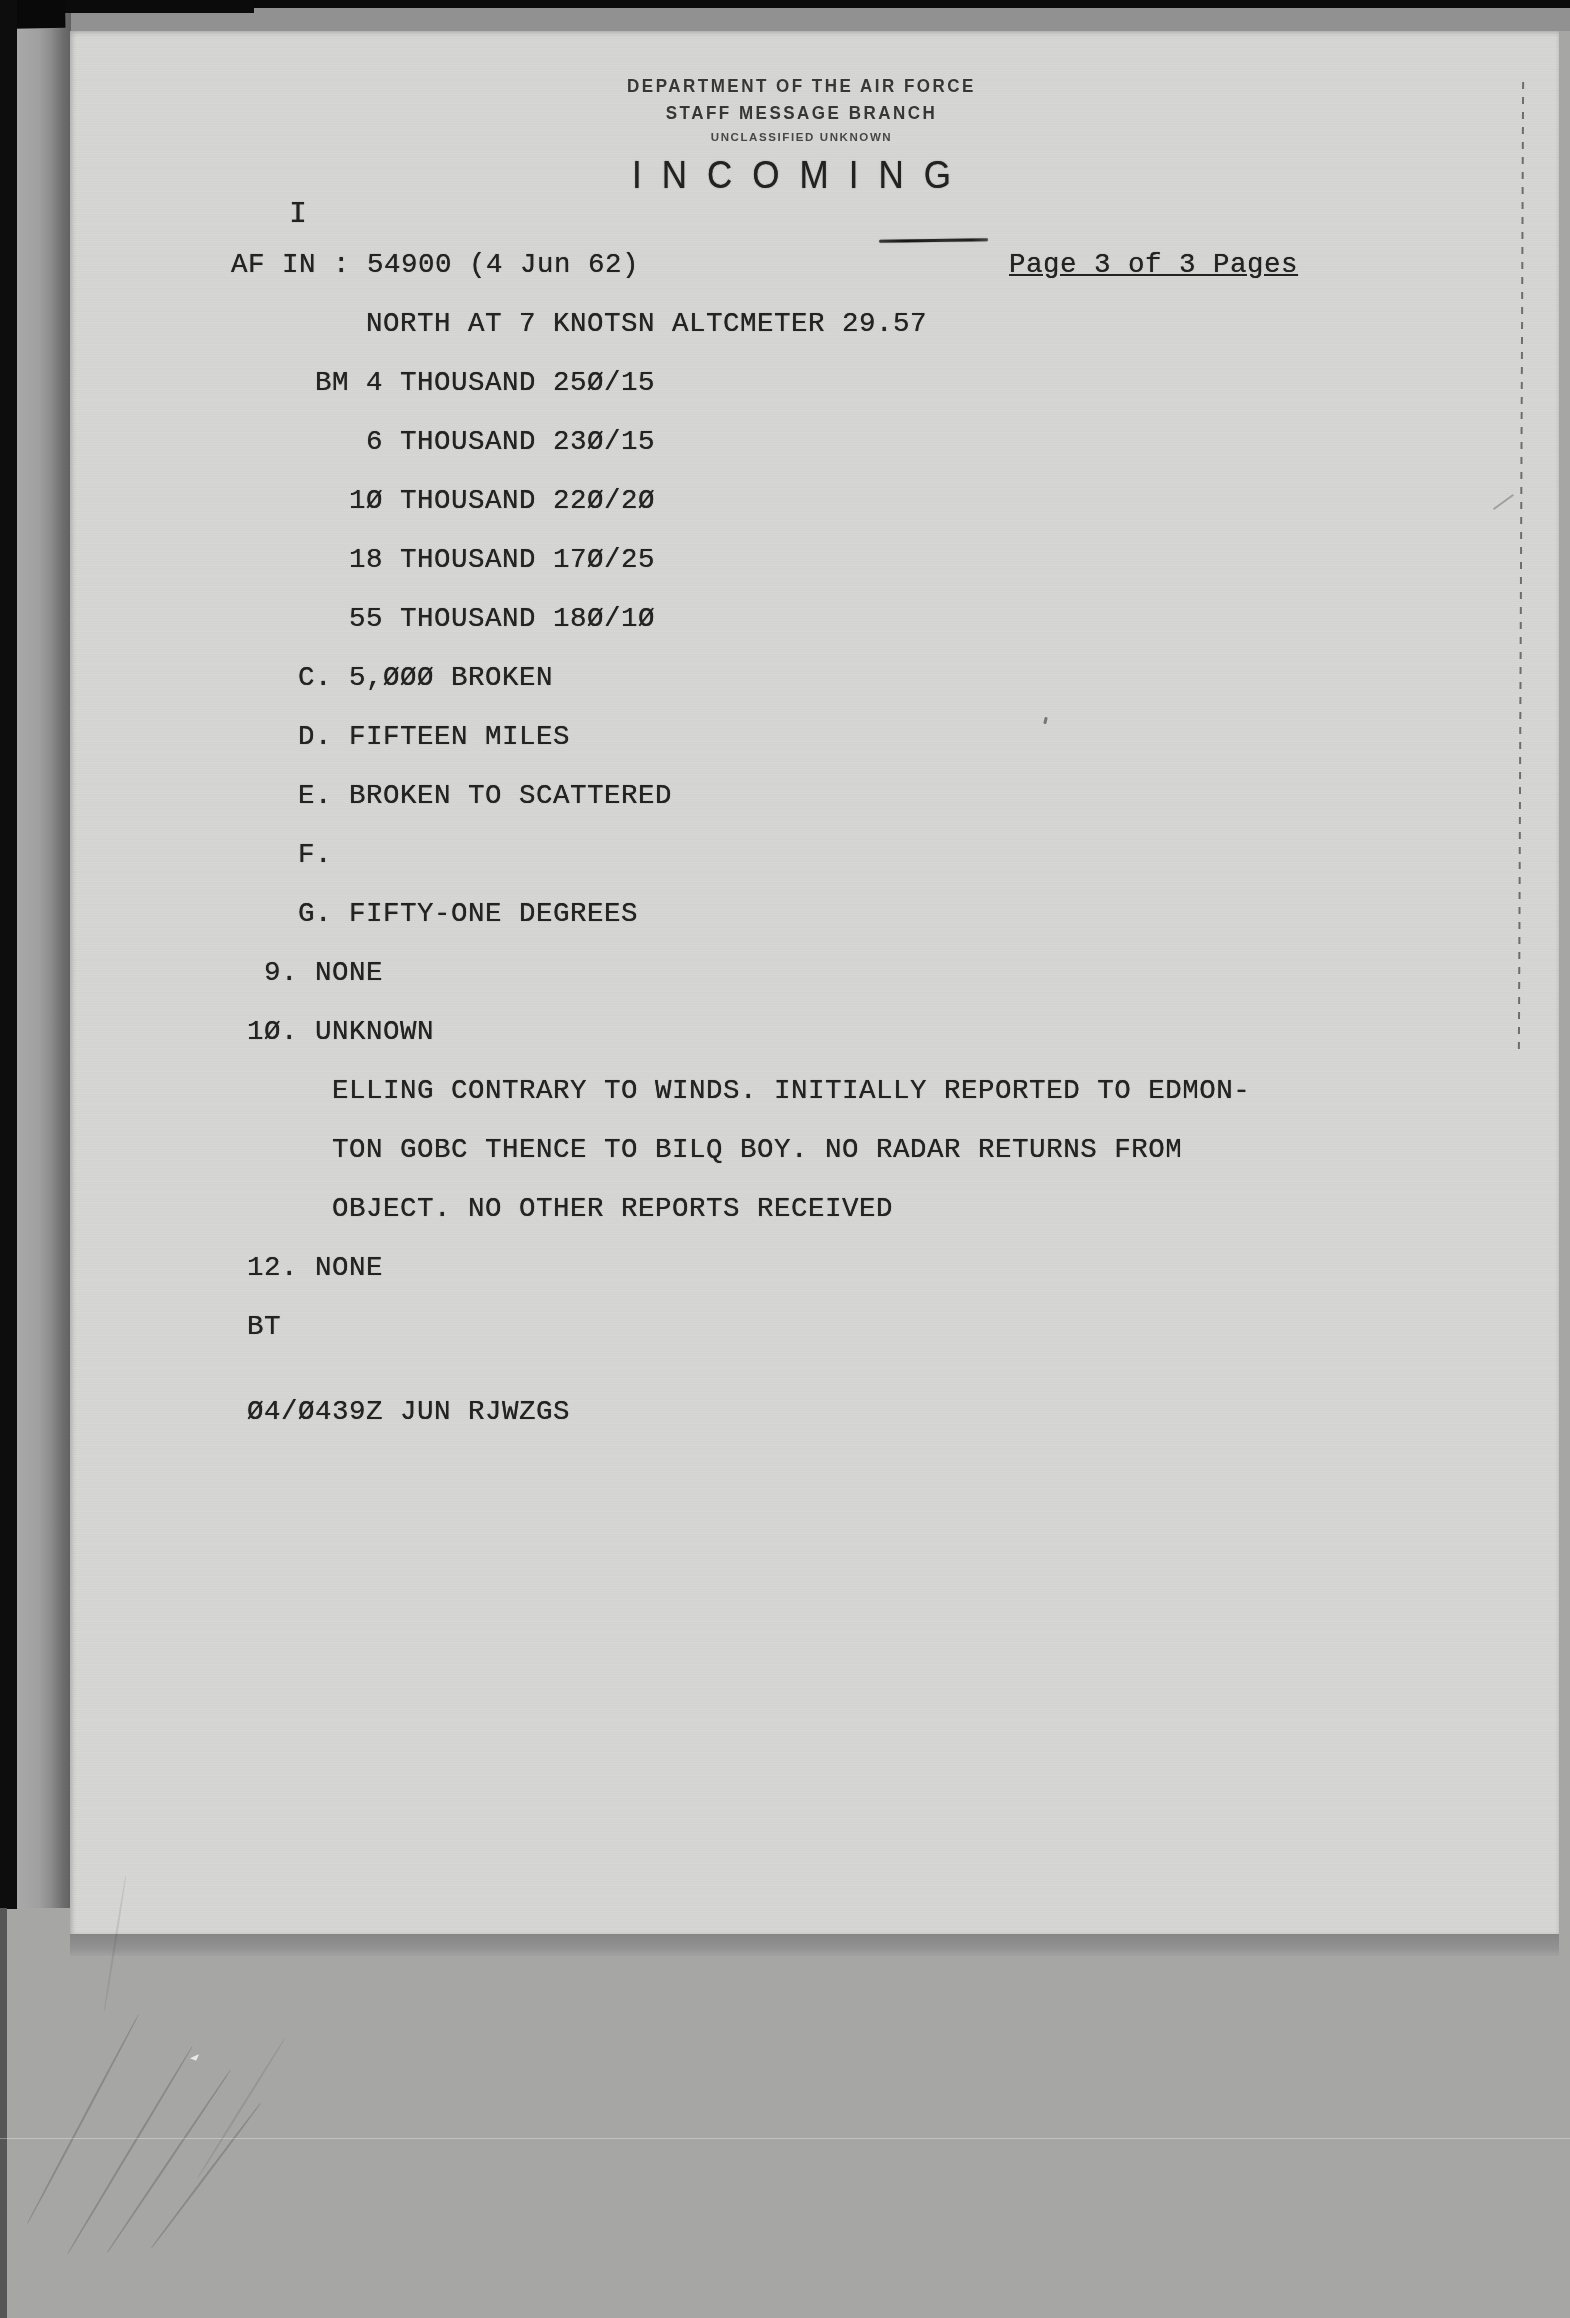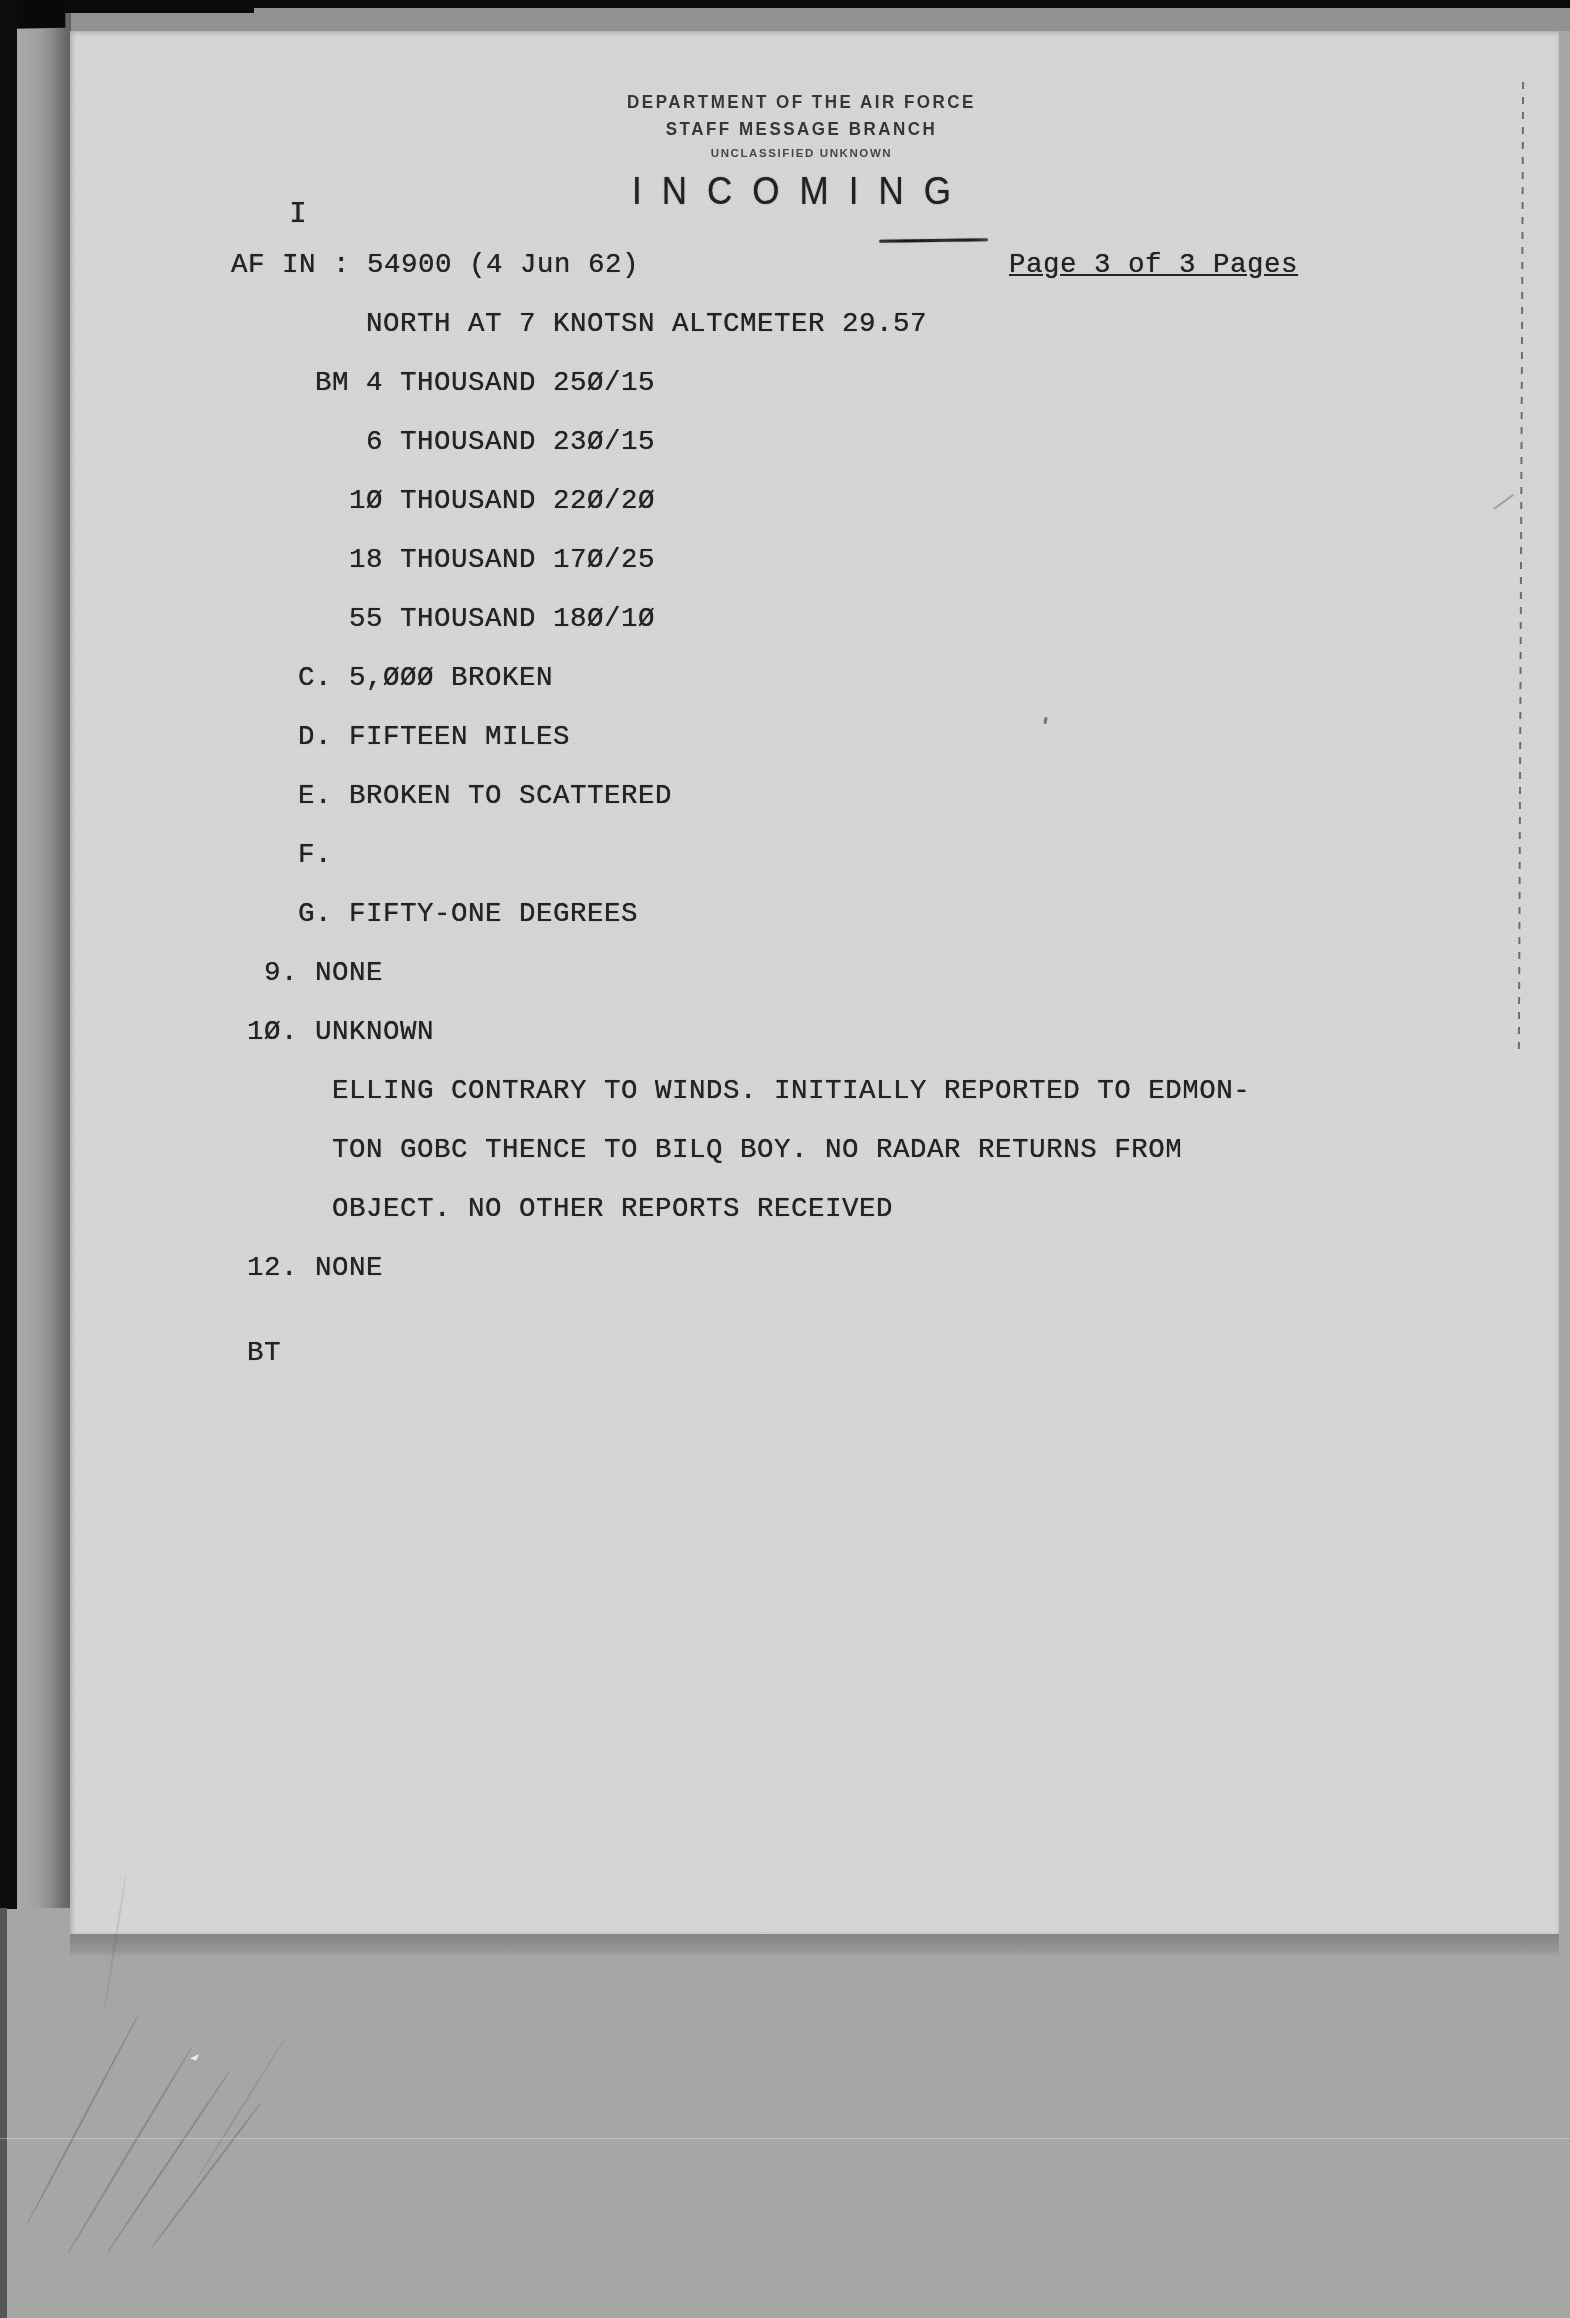--- a/index.html
+++ b/index.html
@@ -26,21 +26,21 @@
     position:absolute; left:70px; top:31px; width:1489px; height:1904px;
     background:var(--paper,#d6d6d4);
     box-shadow:inset 2.2px 0 5.5px rgba(0,0,0,.14), inset 0 2.2px 4.4px rgba(0,0,0,.10);
   }
   .scanlines { position:absolute; inset:0;
     background:repeating-linear-gradient(180deg, rgba(0,0,0,.016) 0 1.1px, rgba(255,255,255,.012) 1.1px 2.2px);
     pointer-events:none; }
   
   .stamp { position:absolute; left:440px; top:42px; width:583px; text-align:center;
     font-family:"Liberation Sans","DejaVu Sans",sans-serif; color:#3a3a3a;
-    filter:blur(0.3px) contrast(1.05);margin-top:16px; }
+    filter:blur(0.3px) contrast(1.05); }
   .stamp-dept   { font-size:17px; font-weight:700; letter-spacing:2.5px; line-height:27.5px; transform:scaleY(1.05); }
   .stamp-branch { font-size:17px; font-weight:700; letter-spacing:2.5px; line-height:25px; transform:scaleY(1.05); }
   .stamp-class  { font-size:11.5px; font-weight:700; letter-spacing:1.6px; line-height:22px; color:#4a4a4a; }
   .stamp-incoming { font-size:35px; font-weight:500; letter-spacing:20px; line-height:47px; margin-top:3.3px;
     color:#262626; transform:scaleY(1.12); text-shadow:0 0 1.1px rgba(40,40,40,.7); }
   .incoming-underline { position:absolute; left:809px; top:208px; width:109px; height:2.7px;
     background:linear-gradient(90deg,#3a3a3a 0%,#161616 25%,#2e2e2e 60%,#1f1f1f 85%,#4a4a4a 100%);
     border-radius:1.6px; transform:rotate(-.7deg); box-shadow:0 0 1.1px rgba(30,30,30,.6); }
   
   .ink { color:#232323; text-shadow:0 0 0.7px rgba(25,25,25,.85); }
@@ -108,20 +108,21 @@
         <div class="tline">   E. BROKEN TO SCATTERED</div>
         <div class="tline">   F.</div>
         <div class="tline">   G. FIFTY-ONE DEGREES</div>
         <div class="tline"> 9. NONE</div>
         <div class="tline">1Ø. UNKNOWN</div>
         <div class="tline">     ELLING CONTRARY TO WINDS. INITIALLY REPORTED TO EDMON-</div>
         <div class="tline">     TON GOBC THENCE TO BILQ BOY. NO RADAR RETURNS FROM</div>
         <div class="tline">     OBJECT. NO OTHER REPORTS RECEIVED</div>
         <div class="tline">12. NONE</div>
         <div class="tline">BT</div>
+        <div class="tline">Ø4/Ø439Z JUN RJWZGS</div>
       </div>
 
     <div class="mark-tick"></div>
   </div>
 
   <div class="paper-shadow-bottom"></div>
 
   <div class="dashline"></div>
   <div class="mark-diag"></div>
 

